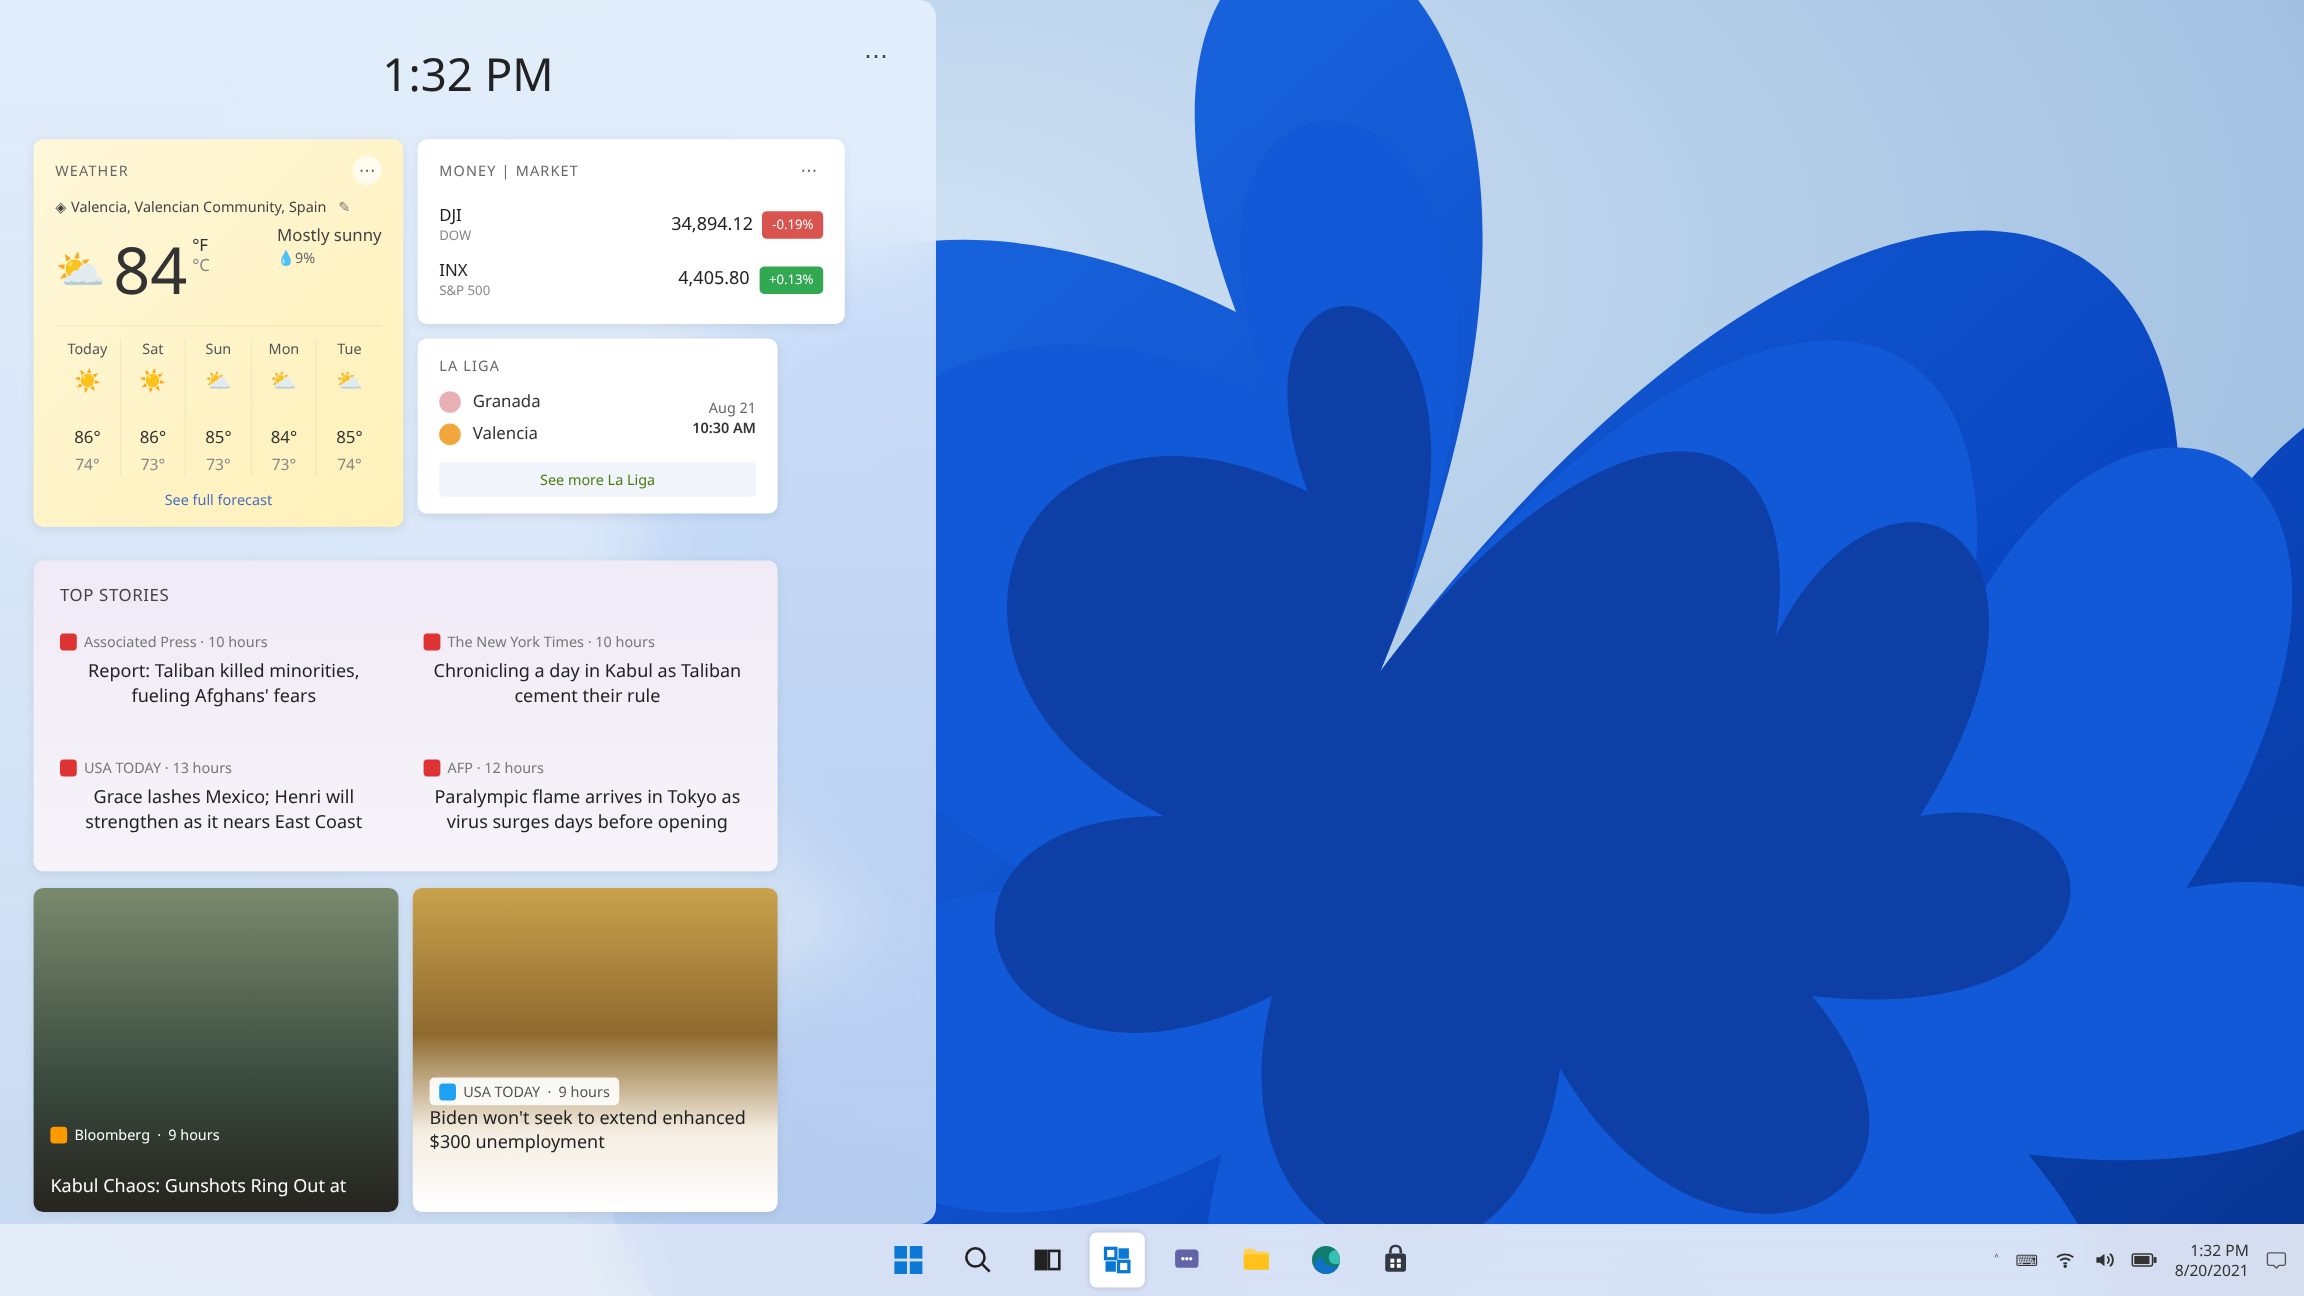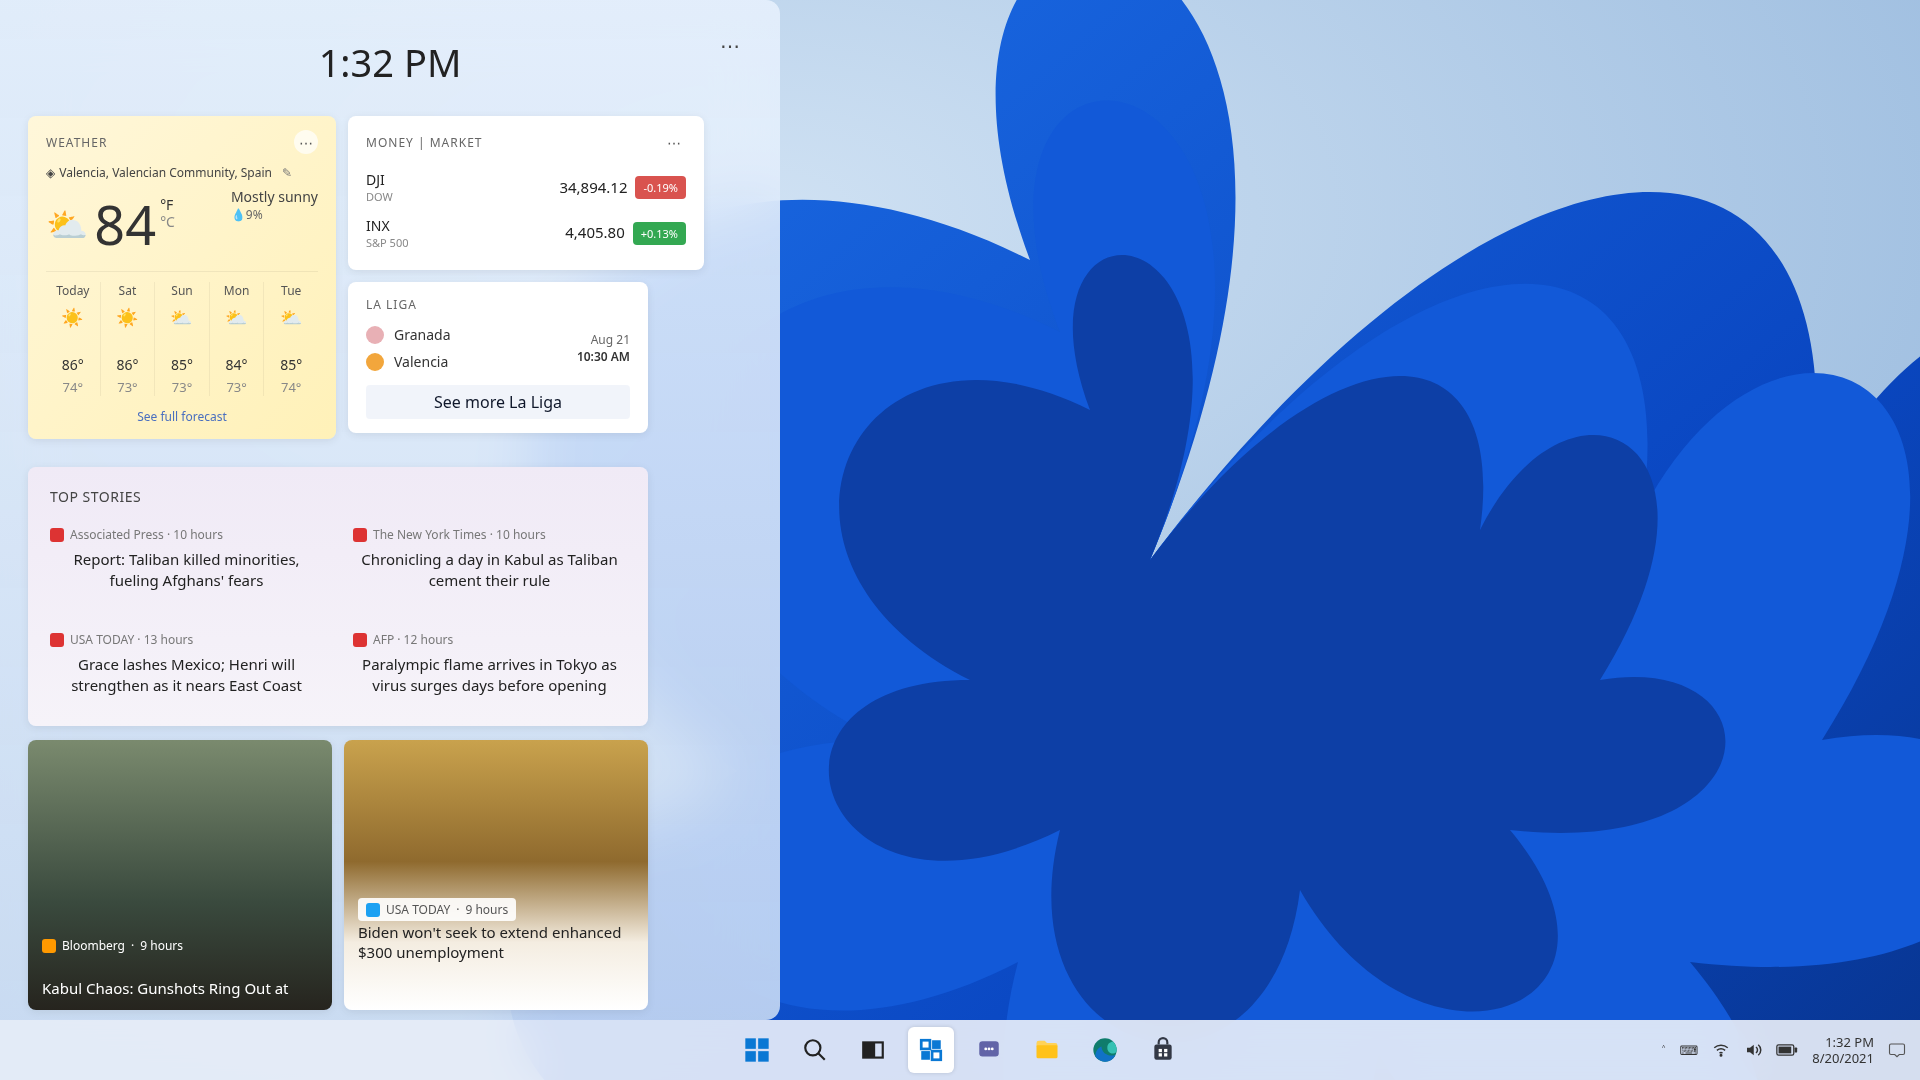--- a/index.html
+++ b/index.html
@@ -49,21 +49,21 @@
   .badge{font-size:11px;padding:4px 8px;border-radius:4px;color:#fff;min-width:50px;text-align:center;}
   .badge.neg{background:#d9534f;} .badge.pos{background:#33a852;}
 
   .laliga-card{background:#fff;width:300px;}
   .match{display:flex;justify-content:space-between;align-items:center;}
   .teams{display:flex;flex-direction:column;gap:8px;}
   .team{display:flex;align-items:center;gap:10px;font-size:14px;color:#333;}
   .team .dot{width:18px;height:18px;border-radius:50%;}
   .match-time{text-align:right;font-size:12px;color:#666;}
   .match-time .t{font-weight:600;color:#333;}
-  .laliga-link{text-align:center;font-size:16px;color:#0f172a;margin-top:14px;background:rgba(74,111,191,.08);padding:6px;border-radius:4px;cursor:pointer;}
+  .laliga-link{text-align:center;font-size:12px;color:#4d7c0f;margin-top:14px;background:rgba(74,111,191,.08);padding:6px;border-radius:4px;cursor:pointer;}
 
   .stories-card{background:linear-gradient(180deg,#f0eaf6,#f6f3f9);width:620px;padding:20px 22px 30px;}
   .stories-title{font-size:14px;color:#444;letter-spacing:.5px;margin-bottom:20px;}
   .stories-grid{display:grid;grid-template-columns:1fr 1fr;column-gap:30px;row-gap:40px;}
   .story .src{font-size:12px;color:#777;display:flex;align-items:center;gap:6px;margin-bottom:6px;}
   .story .src .ico{width:14px;height:14px;border-radius:3px;background:#d33;}
   .story .hl{font-size:15px;color:#222;line-height:1.4;text-align:center;}
 
   .news-row{display:flex;gap:12px;}
   .news-card{width:304px;height:270px;border-radius:8px;overflow:hidden;position:relative;box-shadow:0 2px 8px rgba(0,0,0,.08);}

